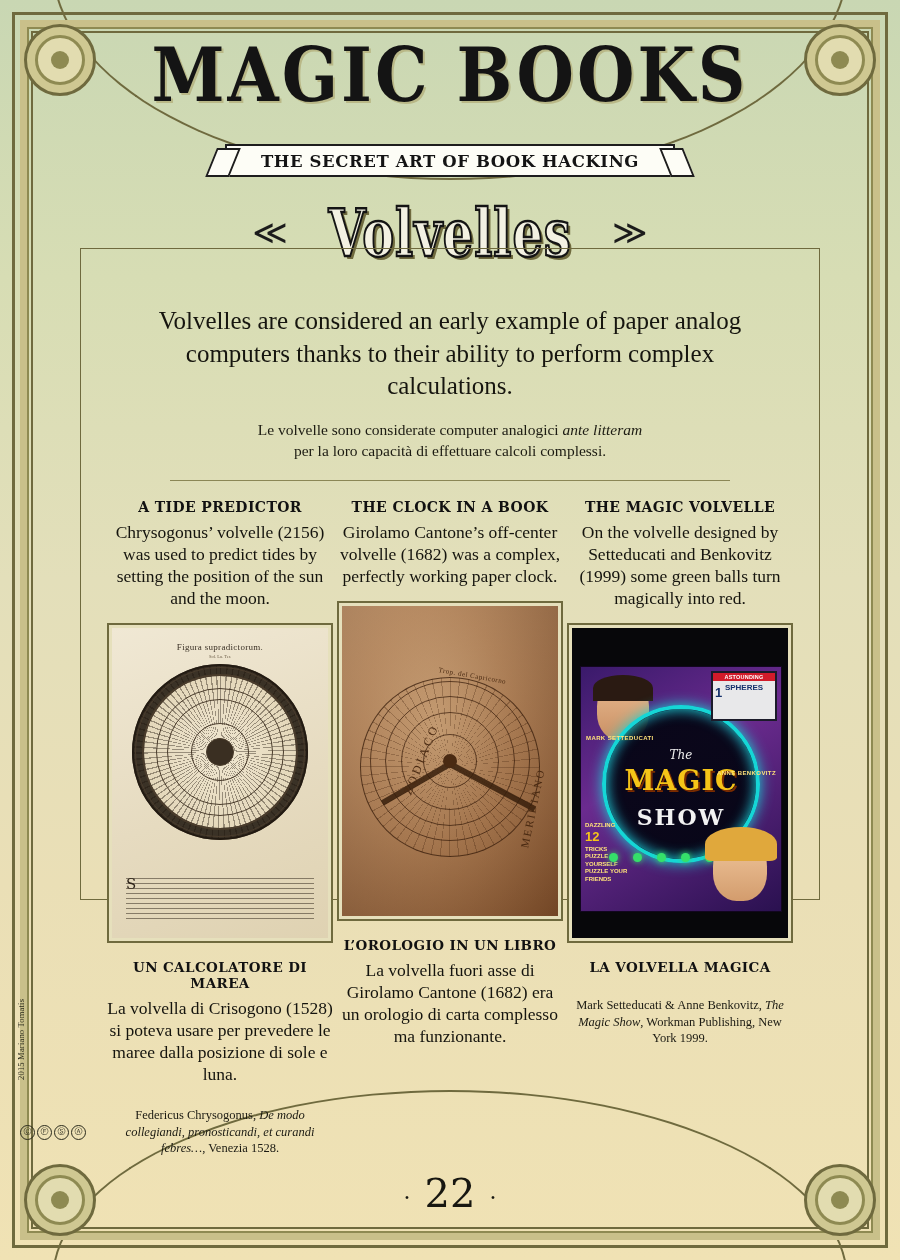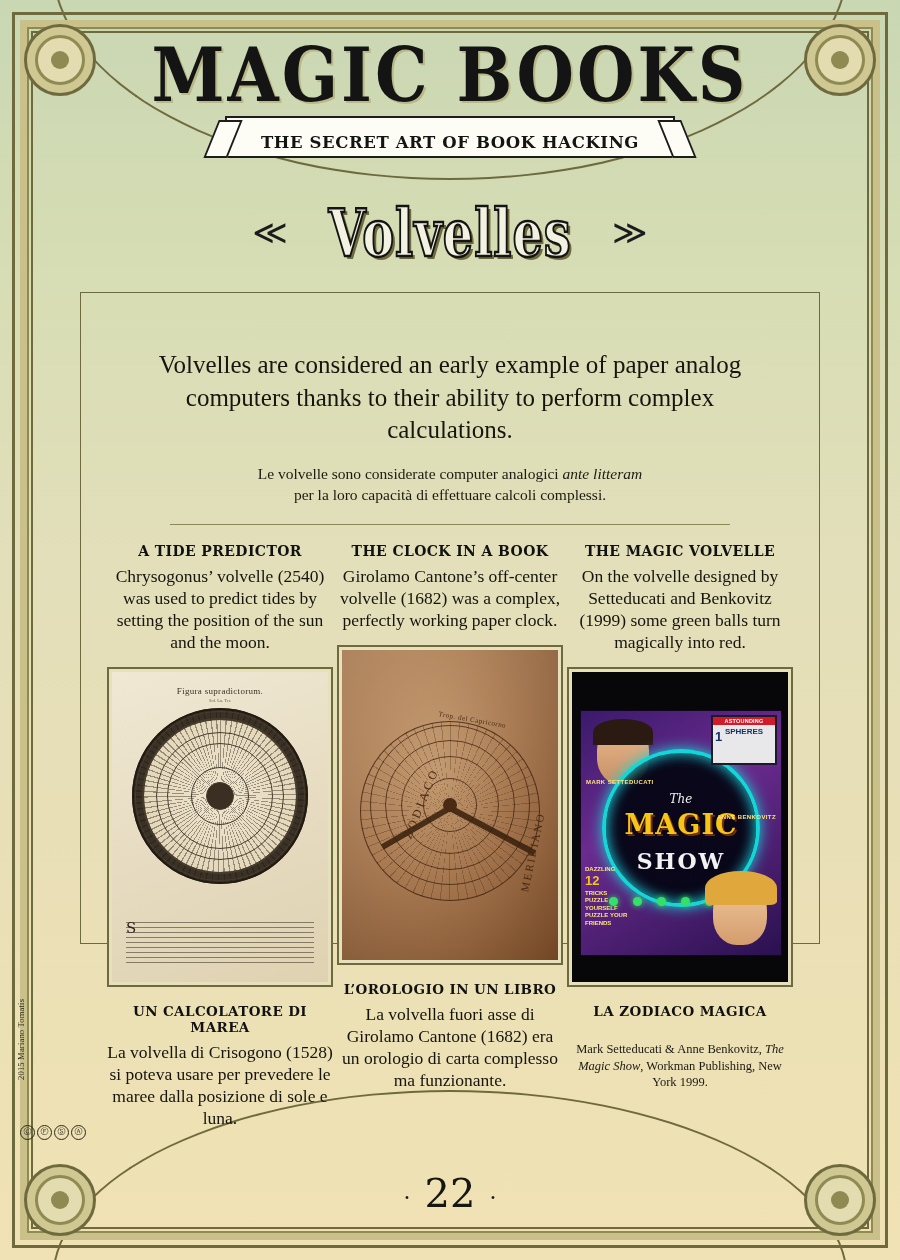--- a/index.html
+++ b/index.html
@@ -110,24 +110,24 @@
     font-size: 66px;
     letter-spacing: 3px;
     color: #141414;
     line-height: 1;
     text-shadow: 2px 2px 0 #b9b887;
     transform: scaleY(1.12);
   }
   .ribbon {
     position: relative;
     display: inline-block;
-    margin-top: 8px;
+    margin-top: 36px;
     background: #fdfdf6;
     border: 2px solid #1d1d1d;
-    padding: 15px 34px 4px;
+    padding: 6px 34px 4px;
     font-family: "DejaVu Serif", serif;
     font-weight: bold;
     font-size: 16.5px;
     letter-spacing: 0.6px;
     color: #141414;
     z-index: 2;
   }
   .ribbon::before, .ribbon::after {
     content: "";
     position: absolute;
@@ -171,21 +171,20 @@
   
   .panel {
     position: absolute;
     left: 80px;
     top: 248px;
     width: 740px;
     height: 652px;
     border: 1.5px solid #6f6a3e;
     box-sizing: border-box;
     padding: 56px 22px 12px;
-    margin-top: 44px;
   }
   .lede {
     text-align: center;
     font-size: 25px;
     line-height: 1.3;
     color: #16150f;
     padding: 0 18px;
   }
   .lede-it {
     text-align: center;
@@ -639,21 +638,21 @@
       <span>Le volvelle sono considerate computer analogici </span><em>ante litteram</em><br>
       <span>per la loro capacità di effettuare calcoli complessi.</span>
     </div>
 
     <div class="rule"></div>
 
     <div class="cols">
 
       <div class="col">
         <div class="col-head">A TIDE PREDICTOR</div>
-        <div class="col-text">Chrysogonus’ volvelle (2540) was used to predict tides by setting the position of the sun and the moon.</div>
+        <div class="col-text">Chrysogonus’ volvelle (2156) was used to predict tides by setting the position of the sun and the moon.</div>
 
         <div class="figure">
           <div class="figure-inner">
             <div class="fig1">
               <div class="fig1-title">Figura supradictorum.</div>
               <div class="fig1-sub">Sol. Lu. Ter.</div>
               <div class="fig1-disc">
                 <div class="fig1-band"></div>
                 <div class="ring r1"></div>
                 <div class="ring r2"></div>
@@ -663,20 +662,23 @@
                 <div class="ring r6"></div>
               </div>
               <div class="fig1-drop">S</div>
               <div class="fig1-text"></div>
             </div>
           </div>
         </div>
 
         <div class="caption-head">UN CALCOLATORE DI MAREA</div>
         <div class="caption-text">La volvella di Crisogono (1528) si poteva usare per prevedere le maree dalla posizione di sole e luna.</div>
+        <div class="source">
+          <span>Federicus Chrysogonus, </span><em>De modo collegiandi, pronosticandi, et curandi febres…</em><span>, Venezia 1528.</span>
+        </div>
       </div>
 
       <div class="col">
         <div class="col-head">THE CLOCK IN A BOOK</div>
         <div class="col-text">Girolamo Cantone’s off-center volvelle (1682) was a complex, perfectly working paper clock.</div>
 
         <div class="figure">
           <div class="figure-inner">
             <div class="fig2">
               <div class="sheet"></div>
@@ -731,21 +733,21 @@
                   <span class="ball" style="left:48px;"></span>
                   <span class="ball" style="left:72px;"></span>
                   <span class="ball" style="left:96px;"></span>
                 </div>
                 <div class="face-r"></div>
               </div>
             </div>
           </div>
         </div>
 
-        <div class="caption-head">LA ZODIACO MAGICA</div>
+        <div class="caption-head">LA VOLVELLA MAGICA</div>
         <div class="source">
           <span>Mark Setteducati &amp; Anne Benkovitz, </span><em>The Magic Show</em><span>, Workman Publishing, New York 1999.</span>
         </div>
       </div>
 
     </div>
   </div>
 
   <div class="folio">
     <span class="dot">·</span><span>22</span><span class="dot">·</span>

